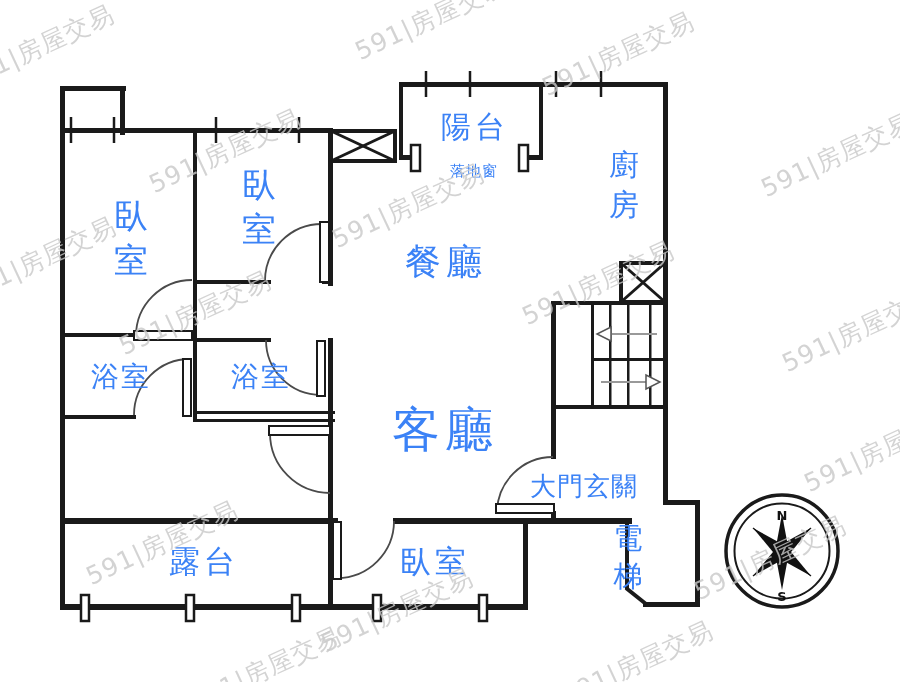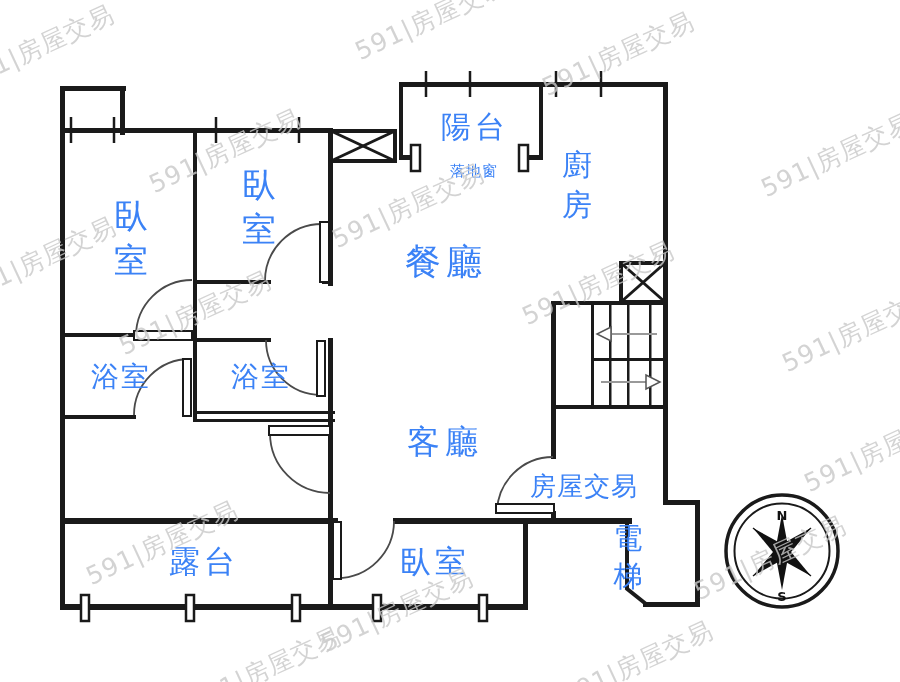--- a/index.html
+++ b/index.html
@@ -137,30 +137,30 @@
         <polygon points="811,528 786.5,557.4 777.5,546.6"></polygon>
         <polygon points="753,576 786.5,557.4 777.5,546.6"></polygon>
       </g>
       <text x="782" y="520" text-anchor="middle" font-size="13" font-weight="bold" fill="#111" font-family="DejaVu Sans, sans-serif">N</text>
       <text x="782" y="601" text-anchor="middle" font-size="13" font-weight="bold" fill="#111" font-family="DejaVu Sans, sans-serif">S</text>
     </g>
   </svg>
 
   <div class="label" style="left:475px;top:127px;font-size:30px;letter-spacing:4px;">陽台</div>
   <div class="label" style="left:474px;top:171px;font-size:15px;letter-spacing:1px;">落地窗</div>
-  <div class="label vlabel" style="left:577px;top:185px;font-size:30px;width:32px;">廚房</div>
+  <div class="label vlabel" style="left:624px;top:185px;font-size:30px;width:32px;">廚房</div>
   <div class="label" style="left:446px;top:262px;font-size:36px;letter-spacing:5px;">餐廳</div>
   <div class="label vlabel" style="left:131px;top:238px;font-size:34px;width:36px;">臥室</div>
   <div class="label vlabel" style="left:259px;top:207px;font-size:34px;width:36px;">臥室</div>
-  <div class="label" style="left:445px;top:430px;font-size:33px;letter-spacing:5px;margin-top:12px;">客廳</div>
+  <div class="label" style="left:445px;top:430px;font-size:48px;letter-spacing:5px;">客廳</div>
   <div class="label" style="left:121px;top:377px;font-size:28px;letter-spacing:2px;">浴室</div>
   <div class="label" style="left:261px;top:377px;font-size:28px;letter-spacing:2px;">浴室</div>
   <div class="label" style="left:204px;top:562px;font-size:31px;letter-spacing:4px;font-family:Liberation Serif, serif;">露台</div>
   <div class="label" style="left:435px;top:562px;font-size:31px;letter-spacing:4px;">臥室</div>
-  <div class="label" style="left:584px;top:486px;font-size:26px;letter-spacing:1px;z-index:6;">房屋交易</div>
+  <div class="label" style="left:584px;top:486px;font-size:26px;letter-spacing:1px;z-index:6;">大門玄關</div>
   <div class="label vlabel" style="left:628px;top:557px;font-size:29px;width:31px;">電梯</div>
 
   <div class="wm" style="left:38px;top:47px;">591|房屋交易</div>
   <div class="wm" style="left:431px;top:18px;">591|房屋交易</div>
   <div class="wm" style="left:618px;top:54px;">591|房屋交易</div>
   <div class="wm" style="left:225px;top:151px;">591|房屋交易</div>
   <div class="wm" style="left:837px;top:155px;">591|房屋交易</div>
   <div class="wm" style="left:408px;top:206px;">591|房屋交易</div>
   <div class="wm" style="left:40px;top:259px;">591|房屋交易</div>
   <div class="wm" style="left:598px;top:283px;">591|房屋交易</div>

